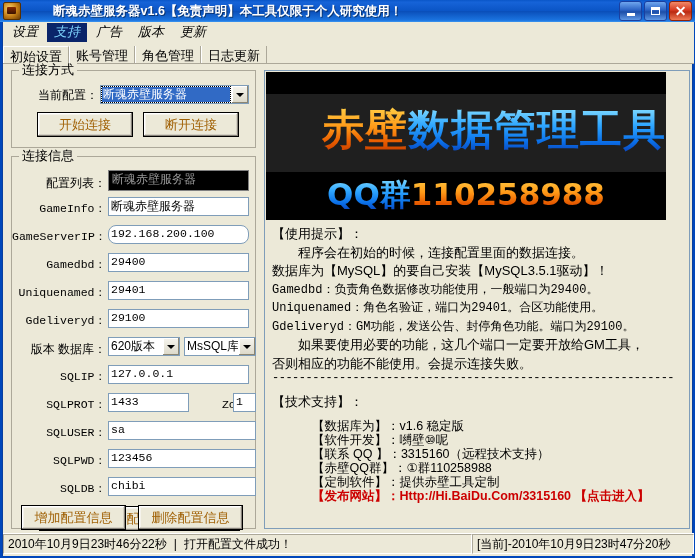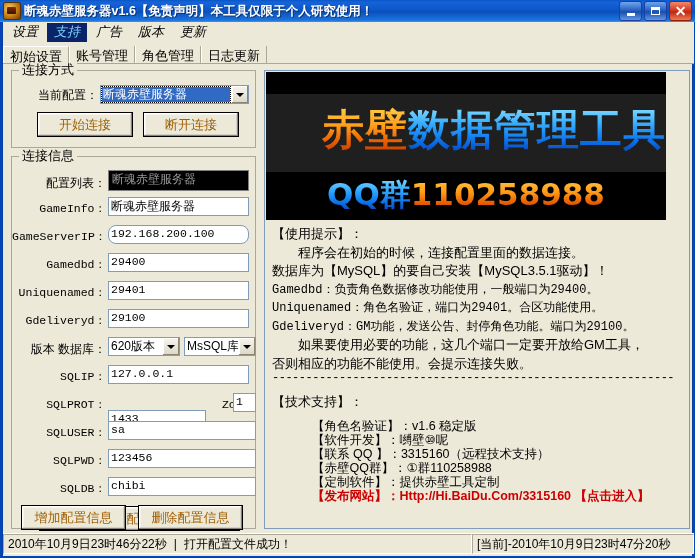--- a/index.html
+++ b/index.html
@@ -8,21 +8,21 @@
     font-family:"Liberation Sans","DejaVu Sans",sans-serif;
     font-size:12px;
     background:#0a246a;
   }
   #app{position:relative;width:695px;height:558px;background:#0047bb;}
 
   
   .titlebar{
     position:absolute;left:0;top:0;width:695px;height:22px;
     background:linear-gradient(180deg,#0a56c8 0%,#1663d8 10%,#0b55c6 48%,#0a4fba 52%,#1b74e0 92%,#3d95f0 100%);
-    display:flex;align-items:center;
+    display:flex;align-items:center;gap:29px;
   }
   .tb-icon{
     width:16px;height:16px;margin-left:3px;margin-right:3px;flex:0 0 auto;
     background:radial-gradient(circle at 35% 35%,#ffd36b 0%,#c07a14 55%,#6b3c05 100%);
     border:1px solid #5a3000;border-radius:2px;
     position:relative;
   }
   .tb-icon:after{
     content:"";position:absolute;left:3px;top:4px;width:9px;height:7px;
     background:linear-gradient(180deg,#8b2b00,#3a1200);border-radius:1px;
@@ -290,21 +290,21 @@
         <div class="cb-text">MsSQL库</div>
         <div class="cb-arrow">
             <i></i>
           </div>
       </div>
 
       <span class="lbl lbl-mono" style="position:absolute;left:28px;top:212px;width:66px;">SQLIP：</span>
       <div class="field mono" style="position:absolute;left:96px;top:208px;width:141px;height:19px;">127.0.0.1</div>
 
       <span class="lbl lbl-mono" style="position:absolute;left:18px;top:240px;width:76px;">SQLPROT：</span>
-      <div class="field mono" style="position:absolute;left:96px;top:253px;width:98px;height:19px;">1433</div>
+      <div class="field mono" style="position:absolute;left:96px;top:236px;width:81px;height:19px;">1433</div>
       <span class="lbl lbl-mono" style="position:absolute;left:181px;top:240px;width:40px;margin-left:28px;">Zone：</span>
       <div class="field mono" style="position:absolute;left:221px;top:236px;width:23px;height:19px;">1</div>
 
       <span class="lbl lbl-mono" style="position:absolute;left:18px;top:268px;width:76px;">SQLUSER：</span>
       <div class="field mono" style="position:absolute;left:96px;top:264px;width:148px;height:19px;">sa</div>
 
       <span class="lbl lbl-mono" style="position:absolute;left:22px;top:296px;width:72px;">SQLPWD：</span>
       <div class="field mono" style="position:absolute;left:96px;top:292px;width:148px;height:19px;">123456</div>
 
       <span class="lbl lbl-mono" style="position:absolute;left:28px;top:324px;width:66px;">SQLDB：</span>
@@ -330,21 +330,21 @@
         <div class="ln">数据库为【MySQL】的要自己安装【MySQL3.5.1驱动】！</div>
         <div class="ln mono">Gamedbd：负责角色数据修改功能使用，一般端口为29400。</div>
         <div class="ln mono">Uniquenamed：角色名验证，端口为29401。合区功能使用。</div>
         <div class="ln mono">Gdeliveryd：GM功能，发送公告、封停角色功能。端口为29100。</div>
         <div class="ln indent">如果要使用必要的功能，这几个端口一定要开放给GM工具，</div>
         <div class="ln">否则相应的功能不能使用。会提示连接失败。</div>
         <div class="ln dash">------------------------------------------------------------</div>
         <div class="ln" style="height:9px;"></div>
         <div class="ln">【技术支持】：</div>
         <div class="ln" style="height:7px;"></div>
-        <div class="ln small indent2">【角色名验证】：v1.6 稳定版</div>
+        <div class="ln small indent2">【数据库为】：v1.6 稳定版</div>
         <div class="ln small indent2">【软件开发】：嚩壁⑩呢</div>
         <div class="ln small indent2">【联系 QQ 】：3315160（远程技术支持）</div>
         <div class="ln small indent2">【赤壁QQ群】：①群110258988</div>
         <div class="ln small indent2">【定制软件】：提供赤壁工具定制</div>
         <div class="ln small indent2 red">【发布网站】：Http://Hi.BaiDu.Com/3315160 【点击进入】</div>
       </div>
     </div>
 
     <div class="statusbar">
       <div class="sb-pane" id="sb-left">

